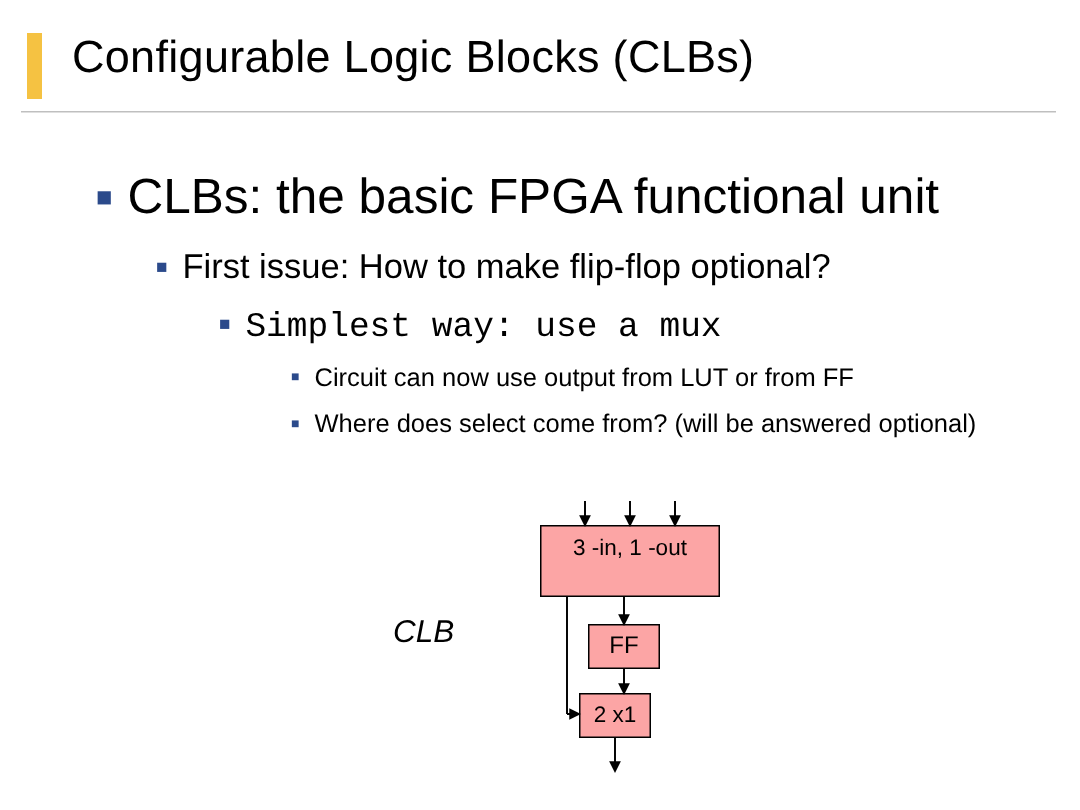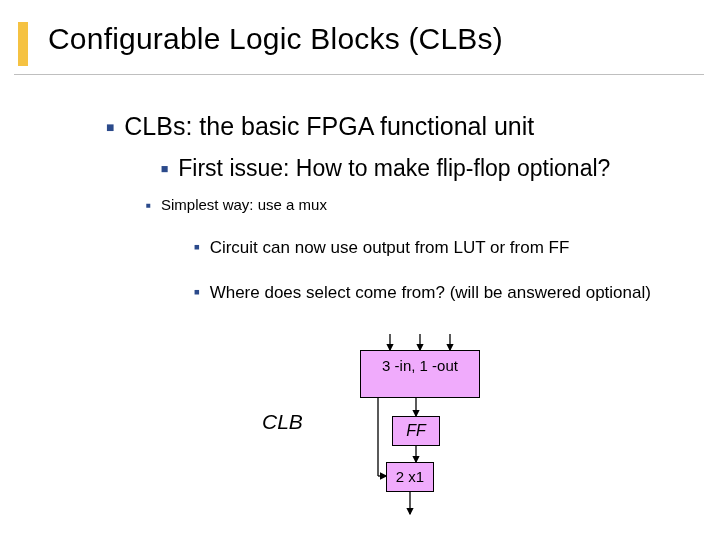--- a/index.html
+++ b/index.html
@@ -8,31 +8,31 @@
   .title-wrap { position: relative; padding-left: 48px; }
   .title-bar { position: absolute; left: 18px; top: 0; width: 10px; height: 44px; background: #f5c242; }
   .title { font-size: 30px; font-weight: 400; letter-spacing: 0.2px; }
   .title-underline { position: absolute; left: 14px; top: 52px; width: 690px; height: 0; border-top: 1px solid #bfbfbf; }
 
   .content { position: relative; padding-top: 56px; }
   ul { list-style: none; }
   .bullet { position: relative; }
   .sq { color: #2b4a8b; margin-right: 10px; font-size: 0.55em; vertical-align: middle; display: inline-block; transform: translateY(-0.08em); }
 
-  .lvl1 { font-size: 25px; padding-left: 64px; margin-left: 42px; }
-  .lvl2 { font-size: 23px; padding-left: 104px; margin-top: 14px; text-align: center; }
-  .lvl3 { font-size: 15px; padding-left: 146px; margin-top: 14px; }
-  .lvl4 { font-size: 17px; padding-left: 194px; margin-top: 24px; line-height: 1.25; }
+  .lvl1 { font-size: 33px; padding-left: 64px; }
+  .lvl2 { font-size: 23px; padding-left: 104px; margin-top: 14px; }
+  .lvl3 { font-size: 23px; padding-left: 146px; margin-top: 14px; font-family: Liberation Mono, monospace; }
+  .lvl4 { font-size: 17px; padding-left: 194px; margin-top: 10px; line-height: 1.25; }
 
   .diagram { position: absolute; left: 260px; top: 330px; width: 300px; height: 200px; }
   .clb-label { position: absolute; left: 2px; top: 80px; font-size: 21px; font-style: italic; }
 
-  .box { position: absolute; border: 1.5px solid #000; background: #f0abfc; text-align: center; }
+  .box { position: absolute; border: 1.5px solid #000; background: #fca5a5; text-align: center; }
   .lut { left: 100px; top: 20px; width: 120px; height: 48px; padding-top: 6px; font-size: 15px; line-height: 1.2; }
-  .ff  { left: 132px; top: 86px; width: 48px; height: 30px; line-height: 28px; font-size: 16px; font-style: italic; }
+  .ff  { left: 132px; top: 86px; width: 48px; height: 30px; line-height: 28px; font-size: 16px; }
   .mux { left: 126px; top: 132px; width: 48px; height: 30px; line-height: 28px; font-size: 15px; }
 
   svg.wires { position: absolute; left: 0; top: 0; width: 300px; height: 200px; }
   svg.wires line { stroke: #000; stroke-width: 1.3; }
   .arrowhead { fill: #000; }
 </style>
 </head>
 <body>
 
 <div class="slide">

